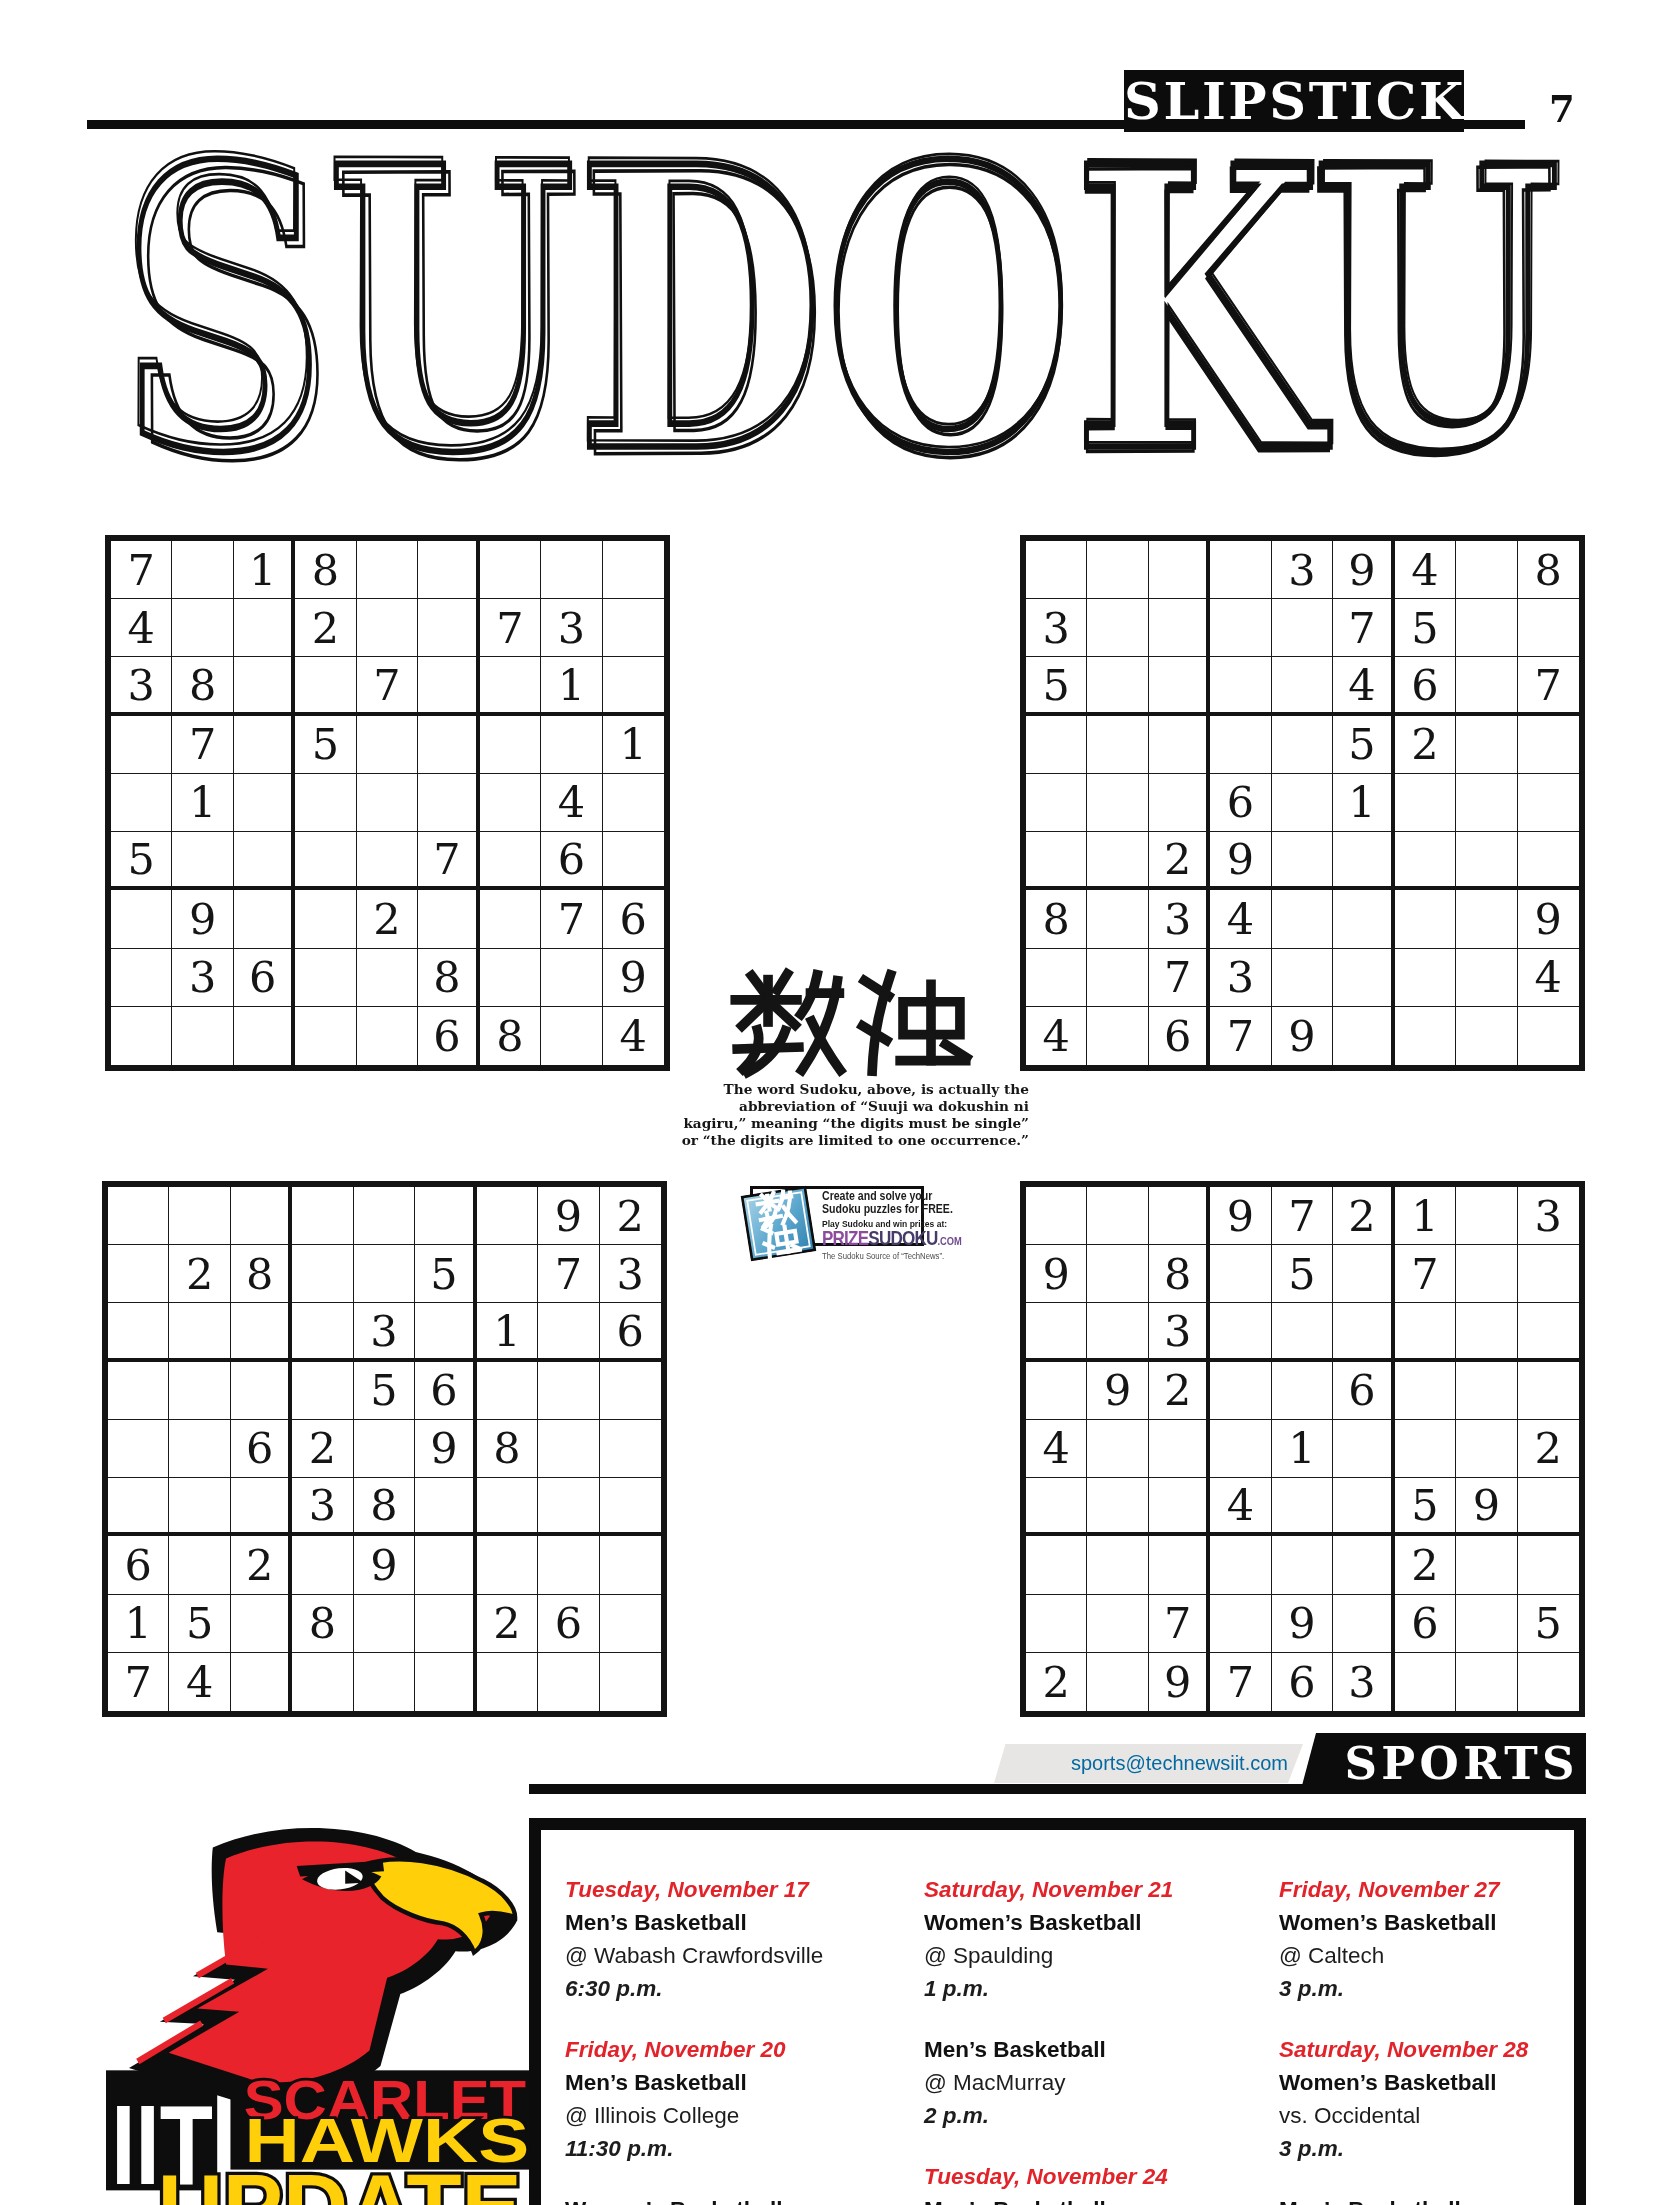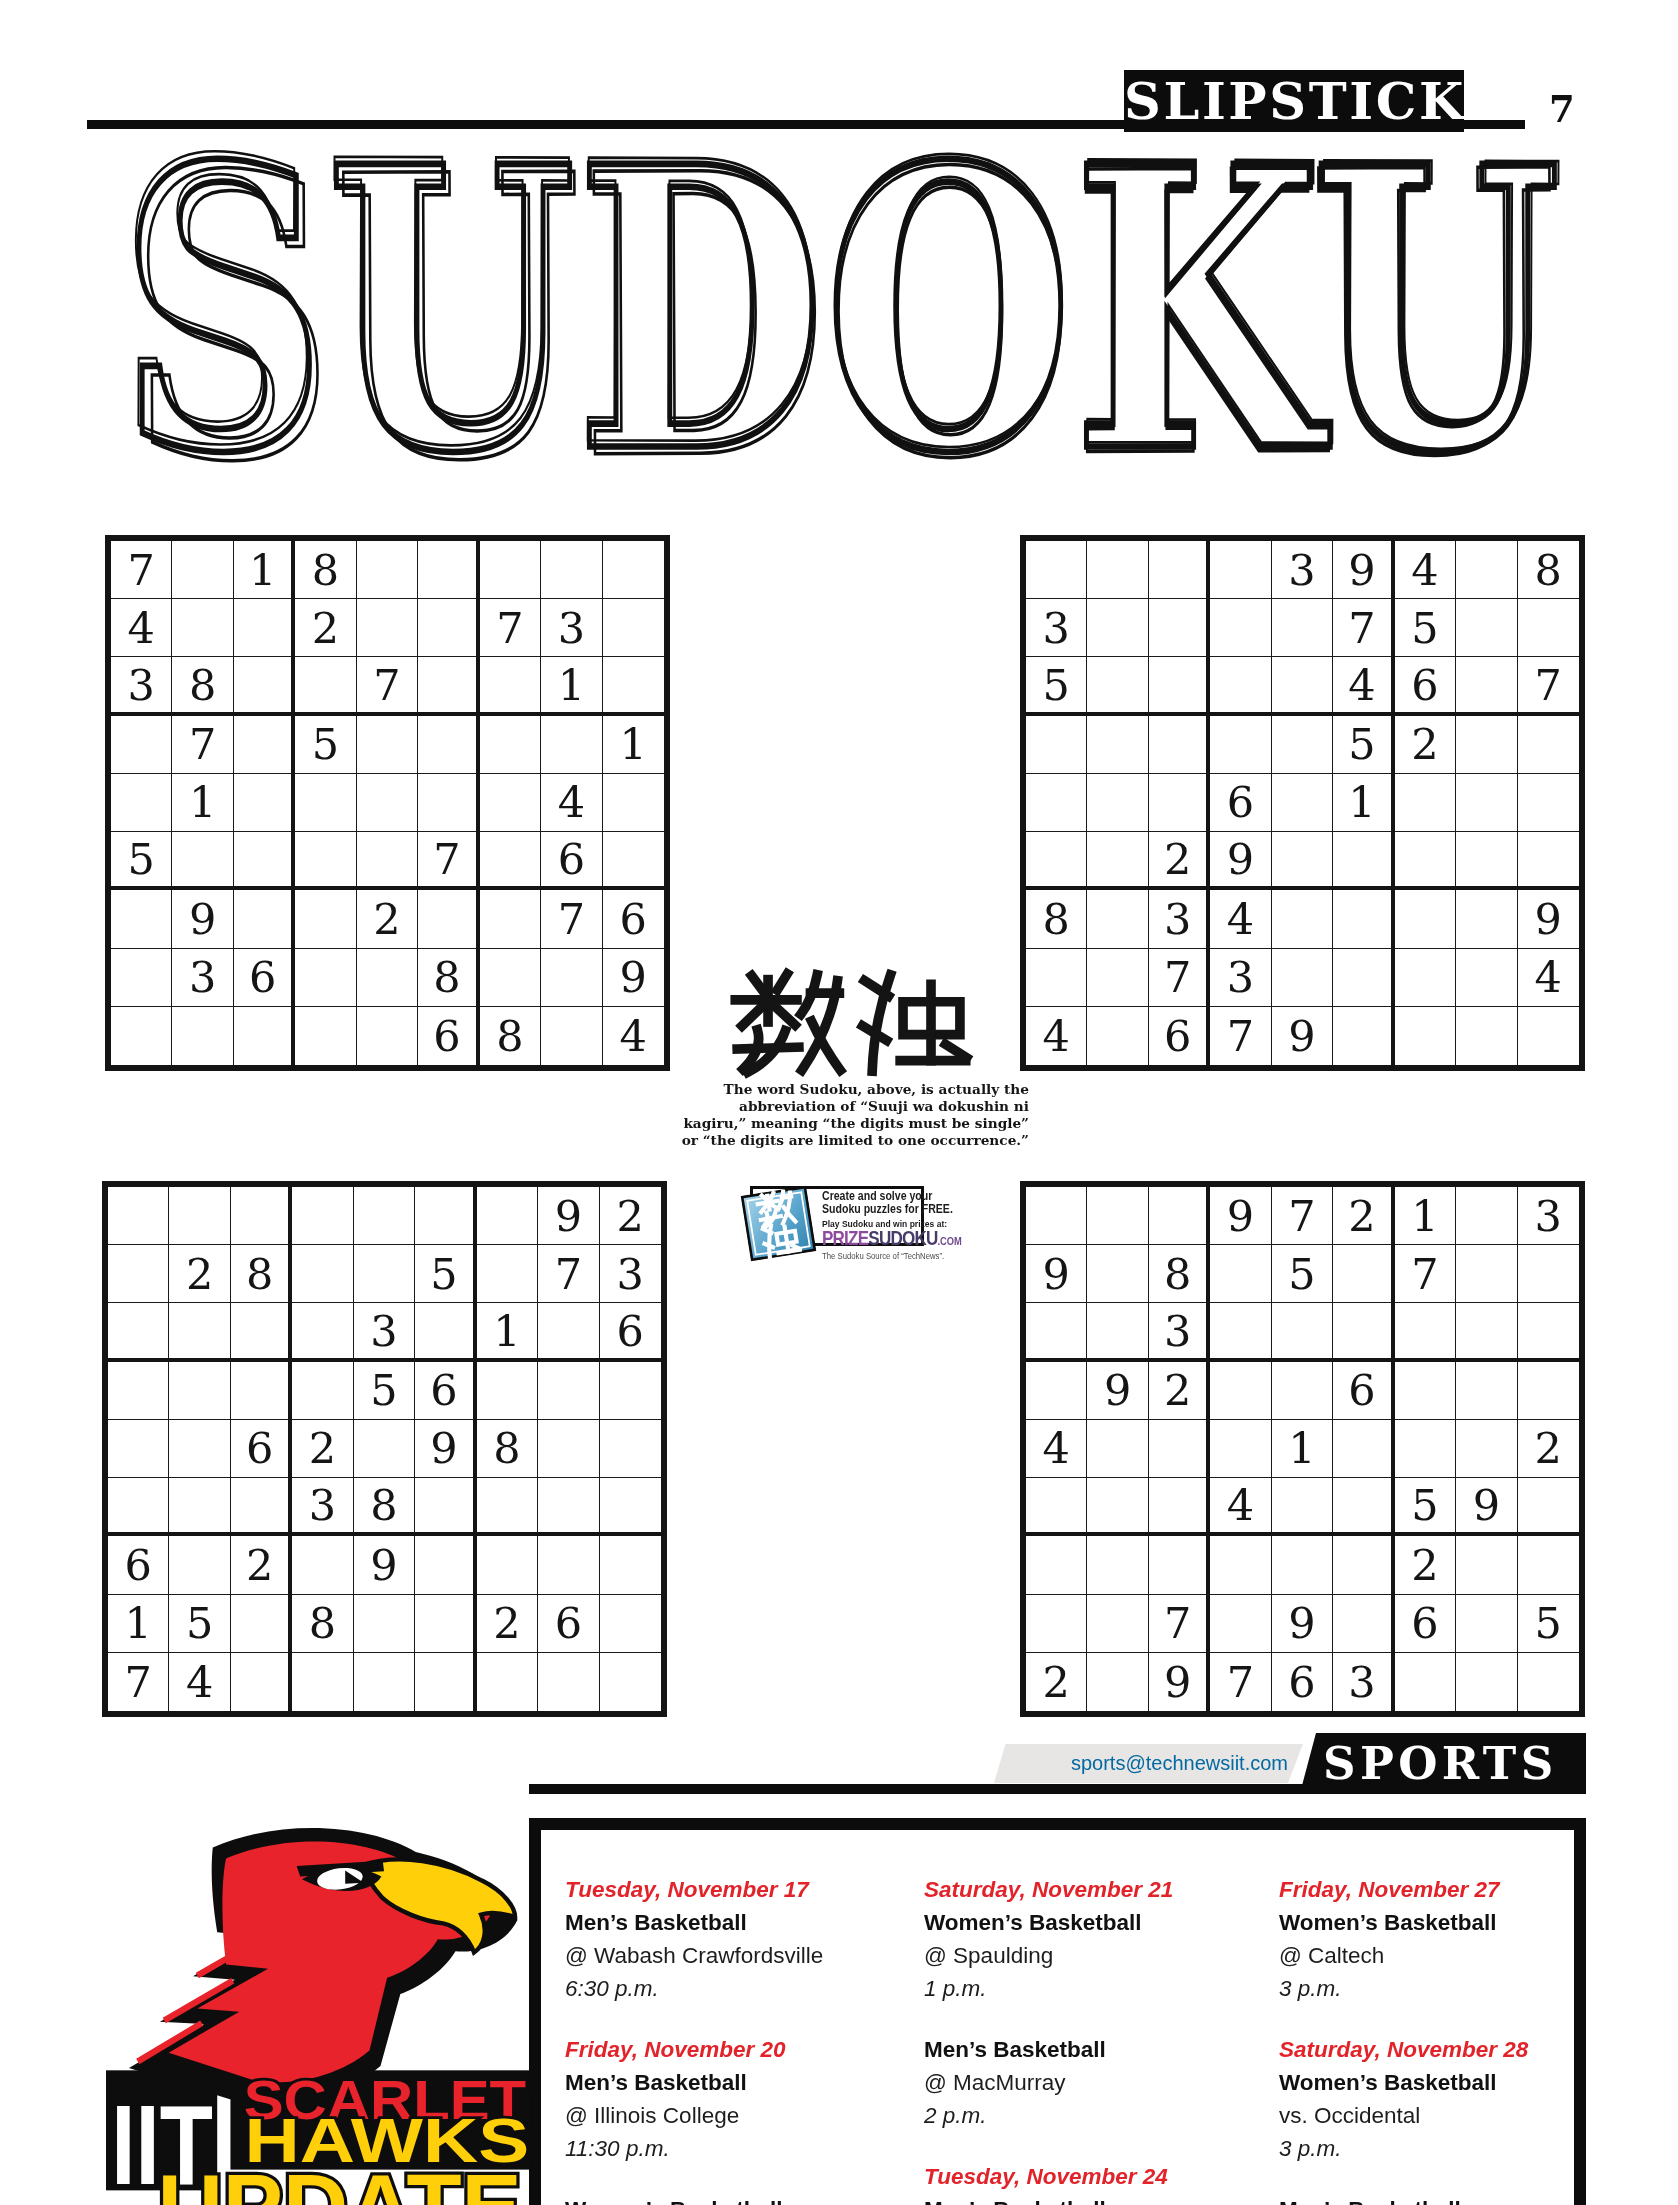--- a/index.html
+++ b/index.html
@@ -48,33 +48,33 @@
   .ad-sud{font-size:19.4px;color:#473b68;letter-spacing:-0.9px;}
   .ad-tld{font-size:10.6px;color:#6f4a8f;}
   .ad-tag{font:8.8px/9.7px "Liberation Sans",sans-serif;color:#4c4c4c;}
 
   
   .gray-para{left:994px;top:1744px;width:309px;height:39px;background:#e7e6e5;
              clip-path:polygon(11.5px 0,100% 0,calc(100% - 15px) 100%,0 100%);}
   .email{left:1006px;top:1747px;width:282px;text-align:right;font:20px/32px "Liberation Sans",sans-serif;color:#0369a1;}
   .black-para{left:1300px;top:1733px;width:286px;height:60px;background:#0c0c0c;
               clip-path:polygon(16px 0,100% 0,100% 100%,0 100%);}
-  .sports-label{left:1323px;top:1736px;width:256px;text-align:left;
+  .sports-label{left:1323px;top:1736px;width:256px;text-align:right;
                 font:bold 45px/55px "DejaVu Serif",serif;color:#fff;letter-spacing:4.4px;}
   .bar-rule{left:529px;top:1784px;width:1057px;height:9.7px;background:#0c0c0c;}
 
   
   .sched-box{left:529px;top:1818px;width:1057px;height:480px;background:#fff;
              border:12.3px solid #0c0c0c;border-bottom:none;}
   .sched-col{position:absolute;top:1873px;width:353px;}
   .sblock{margin-bottom:28px;}
   .sline{font:22.5px/33px "Liberation Sans",sans-serif;color:#1d1d1d;white-space:nowrap;}
   .sdate{color:#e2232a;font-weight:bold;font-style:italic;}
   .steam{color:#111;font-weight:bold;}
-  .stime{font-style:italic;}
+  .stime{font-style:italic;font-weight:bold;}
 
   
   .logo-svg{left:98px;top:1821px;overflow:visible;}
   .logo-svg text{font-family:"Liberation Sans",sans-serif;font-weight:bold;paint-order:stroke fill;}
 </style>
 </head>
 <body>
 
 <div id="page">
 

